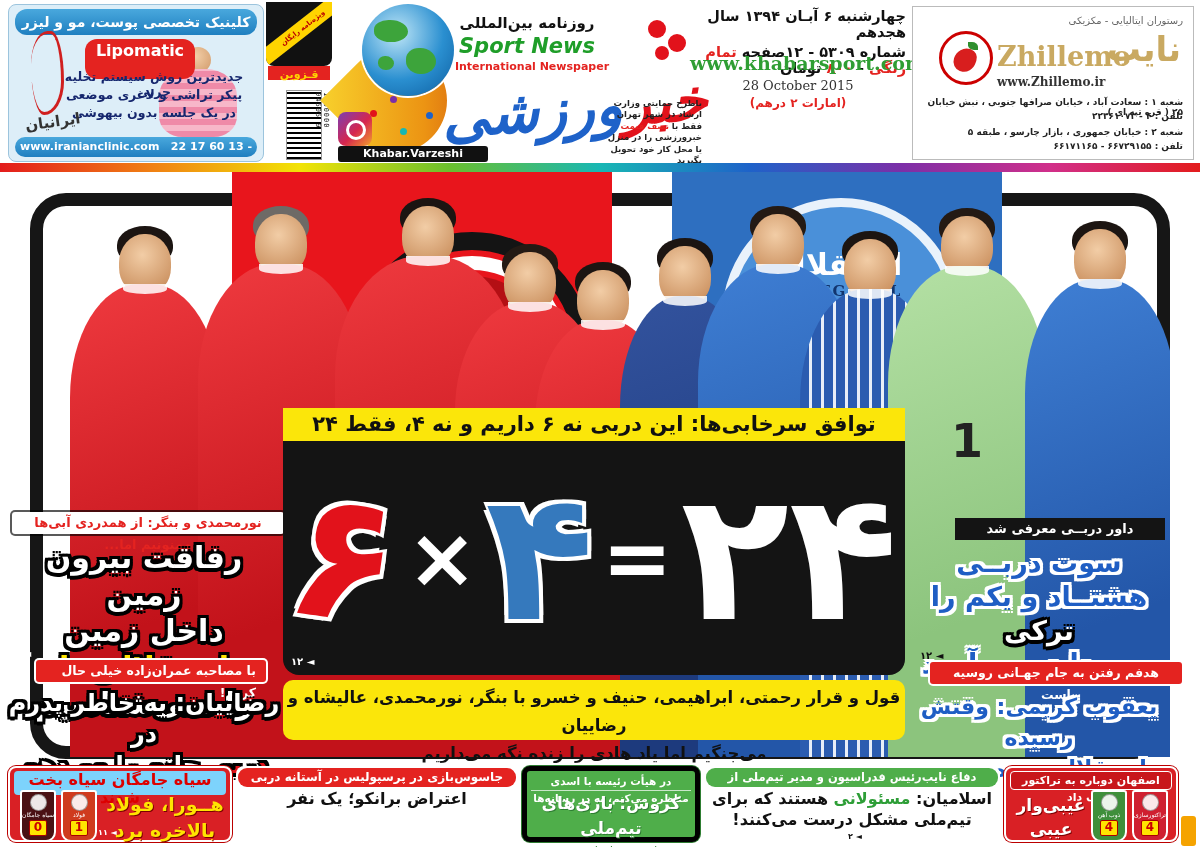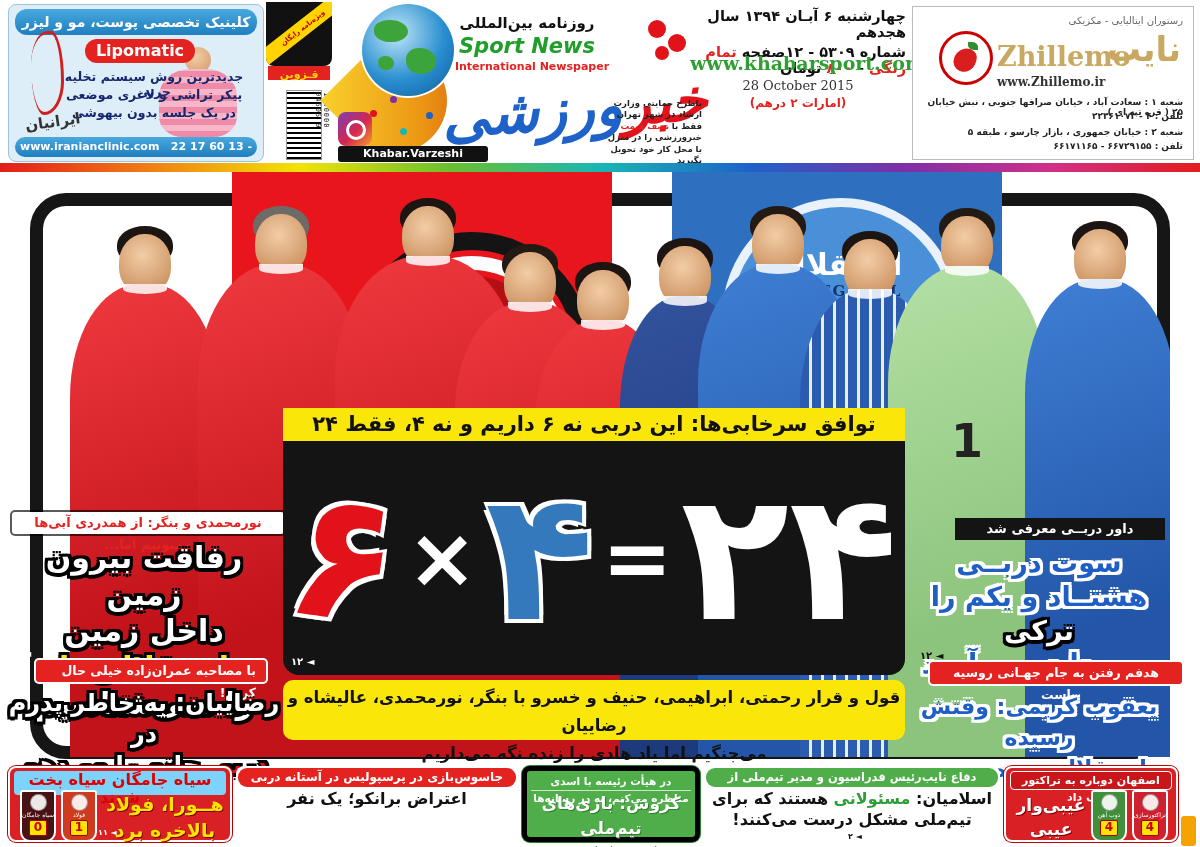--- a/index.html
+++ b/index.html
@@ -15,21 +15,21 @@
   
   .ol-w{text-shadow:-3px -3px 0 #fff,3px -3px 0 #fff,-3px 3px 0 #fff,3px 3px 0 #fff,
         0 -3px 0 #fff,0 3px 0 #fff,-3px 0 0 #fff,3px 0 0 #fff;}
   .ol-w-thin{text-shadow:-2px -2px 0 #fff,2px -2px 0 #fff,-2px 2px 0 #fff,2px 2px 0 #fff,
         0 -2px 0 #fff,0 2px 0 #fff,-2px 0 0 #fff,2px 0 0 #fff;}
   
   #lipo{left:8px;top:4px;width:254px;height:156px;background:#ddeef8;border:1px solid #9cc4dd;
         border-radius:8px;overflow:hidden;}
   #lipo-title{left:6px;top:4px;width:242px;height:26px;background:linear-gradient(#49a8dd,#1f7fc0);
         border-radius:12px;color:#fff;font-weight:bold;font-size:14px;line-height:26px;}
-  #lipo-brand{left:76px;top:34px;width:110px;height:24px;background:#e42320;border-radius:12px;
+  #lipo-brand{left:76px;top:34px;width:110px;height:40px;background:#e42320;border-radius:12px;
         color:#fff;font-weight:bold;font-size:16px;line-height:24px;}
   .lipo-line{right:14px;width:190px;color:#16276e;font-weight:bold;font-size:12.5px;text-align:center;}
   #lipo-sign{left:16px;top:108px;color:#333;font-size:15px;font-weight:bold;transform:rotate(-8deg);}
   #lipo-woman{left:22px;top:26px;width:30px;height:78px;border:3px solid #d01f1f;border-left:none;
         border-radius:50% 40% 60% 40%/40% 60% 40% 60%;}
   #lipo-man{left:150px;top:42px;width:78px;height:90px;}
   #lipo-man .head{position:absolute;left:26px;top:0;width:26px;height:26px;border-radius:50%;
         background:radial-gradient(circle at 40% 35%,#f3cfa8,#cf9767);}
   #lipo-man .body{position:absolute;left:0;top:22px;width:78px;height:68px;border-radius:40% 40% 30% 30%;
         background:repeating-linear-gradient(0deg,#ef8aa8 0 6px,#f7b7c9 6px 12px);}

